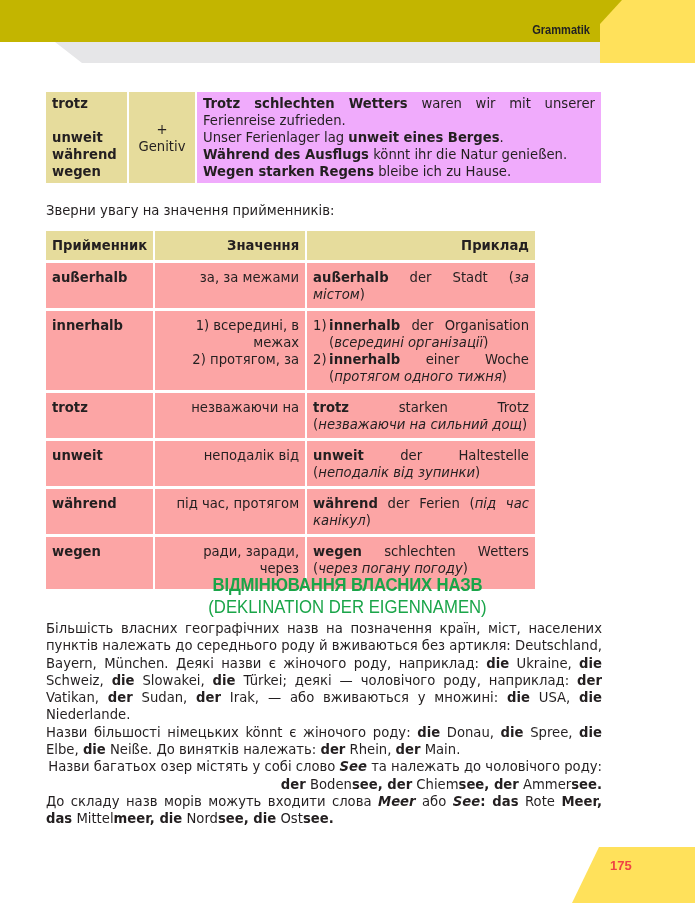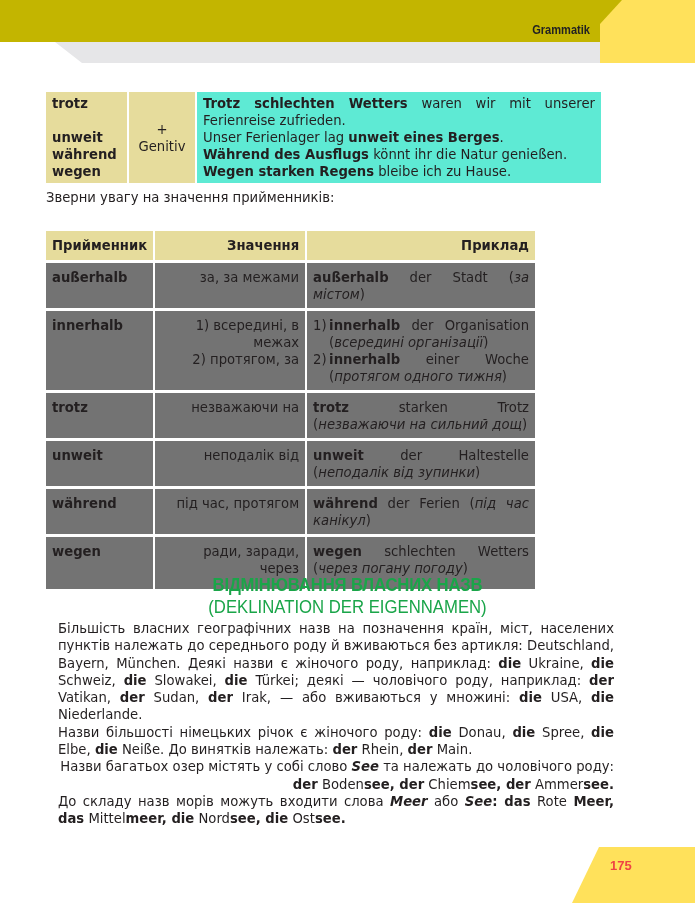--- a/index.html
+++ b/index.html
@@ -13,49 +13,49 @@
   .hdr-yellow { position: absolute; left: 600px; top: 0; width: 95px; height: 63px; background: #ffe15b;
     clip-path: polygon(22px 0, 100% 0, 100% 100%, 0 100%, 0 24px); }
   .hdr-title { position: absolute; right: 105px; top: 22px; font-family: "Liberation Sans", sans-serif;
     font-weight: bold; font-size: 13px; color: #222; letter-spacing: 0; transform: scaleX(0.85); transform-origin: right center; }
 
   
   .t1 { position: absolute; left: 46px; top: 92px; width: 555px; border-collapse: collapse; font-size: 13.2px; line-height: 17px; }
   .t1 td { vertical-align: top; padding: 3px 6px; }
   .t1 .c1 { width: 82px; background: #e6dc9c; font-weight: bold; }
   .t1 .c2 { width: 68px; background: #e6dc9c; border-left: 2px solid #fff; border-right: 2px solid #fff; vertical-align: middle; text-align: center; }
-  .t1 .c3 { background: #5eead4; }
+  .t1 .c3 { background: #f0abfc; }
   .t1 .w { display: block; }
   .t1 .gap { display:block; height: 17px; }
 
-  .note { position: absolute; left: 46px; top: 190px; font-size: 13.2px; }
+  .note { position: absolute; left: 46px; top: 203px; font-size: 13.2px; }
 
   
   .t2 { position: absolute; left: 46px; top: 231px; width: 489px; border-collapse: collapse; font-size: 13.2px; line-height: 17px; }
   .t2 th { background: #e6dc9c; font-weight: bold; padding: 6px 6px; text-align: center; border-bottom: 3px solid #fff; }
   .t2 th:first-child { text-align: left; }
-  .t2 td { background: #737373; vertical-align: top; padding: 6px 6px 5px 6px; border-bottom: 3px solid #fff; }
+  .t2 td { background: #fca5a5; vertical-align: top; padding: 6px 6px 5px 6px; border-bottom: 3px solid #fff; }
   .t2 td + td, .t2 th + th { border-left: 2px solid #fff; text-align: right; }
   .t2 .pw { font-weight: bold; width: 101px; }
   .t2 .mean { width: 152px; }
   .t2 .ex { text-align: justify; }
   .t2 tr:last-child td { border-bottom: none; padding-bottom: 12px; }
   .t2 .item { display: flex; }
   .t2 .item .num { width: 16px; flex: none; }
   .t2 .item .txt { flex: 1; text-align: justify; }
   b { font-weight: bold; }
   i { font-style: italic; }
 
   
   .sec-title { position: absolute; left: 0; width: 695px; top: 574px; text-align: center; color: #1aa549;
     font-family: "Liberation Sans", sans-serif; font-weight: bold; font-size: 19px; line-height: 22px; letter-spacing: -0.2px; transform: scaleX(0.88); }
   .sec-sub { position: absolute; left: 0; width: 695px; top: 596px; text-align: center; color: #1aa549;
     font-family: "Liberation Sans", sans-serif; font-size: 19px; line-height: 22px; transform: scaleX(0.88); }
 
-  .body-text { position: absolute; left: 58px; top: 620px; width: 556px; font-size: 13.2px; line-height: 17.3px; text-align: justify; }
+  .body-text { position: absolute; left: 46px; top: 620px; width: 556px; font-size: 13.2px; line-height: 17.3px; text-align: justify; }
   .body-text p { margin: 0; }
 
   
   .ftr-yellow { position: absolute; left: 572px; top: 847px; width: 123px; height: 56px; background: #ffe15b;
     clip-path: polygon(27px 0, 100% 0, 100% 100%, 0 100%); }
   .page-num { position: absolute; left: 610px; top: 858px; font-family: "Liberation Sans", sans-serif; font-weight: bold; font-size: 13px; color: #ef4444; }
 </style>
 </head>
 <body>
 
@@ -137,19 +137,19 @@
     <td class="ex"><b>wegen</b><span> schlechten Wetters (</span><i>через погану погоду</i><span>)</span></td>
   </tr>
 </tbody>
   </table>
 
 <div class="sec-title">ВІДМІНЮВАННЯ ВЛАСНИХ НАЗВ</div>
 <div class="sec-sub">(DEKLINATION DER EIGENNAMEN)</div>
 
 <div class="body-text">
   <p><span>Більшість власних географічних назв на позначення країн, міст, населених пунктів належать до середнього роду й вживаються без артикля: Deutschland, Bayern, München. Деякі назви є жіночого роду, наприклад: </span><b>die</b><span> Ukraine, </span><b>die</b><span> Schweiz, </span><b>die</b><span> Slowakei, </span><b>die</b><span> Türkei; деякі — чоловічого роду, наприклад: </span><b>der</b><span> Vatikan, </span><b>der</b><span> Sudan, </span><b>der</b><span> Irak, — або вживаються у множині: </span><b>die</b><span> USA, </span><b>die</b><span> Niederlande.</span></p>
-  <p><span>Назви більшості німецьких річок є жіночого роду: </span><b>die</b><span> Donau, </span><b>die</b><span> Spree, </span><b>die</b><span> Elbe, </span><b>die</b><span> Neiße. До винятків належать: </span><b>der</b><span> Rhein, </span><b>der</b><span> Main.</span></p>
+  <p><span>Назви більшості німецьких könnt є жіночого роду: </span><b>die</b><span> Donau, </span><b>die</b><span> Spree, </span><b>die</b><span> Elbe, </span><b>die</b><span> Neiße. До винятків належать: </span><b>der</b><span> Rhein, </span><b>der</b><span> Main.</span></p>
   <p style="text-align:right"><span>Назви багатьох озер містять у собі слово </span><b><i>See</i></b><span> та належать до чоловічого роду:</span><br><b>der</b><span> Boden</span><b>see</b><b>, </b><b>der</b><span> Chiem</span><b>see</b><b>, </b><b>der</b><span> Ammer</span><b>see</b><b>.</b></p>
   <p><span>До складу назв морів можуть входити слова </span><b><i>Meer</i></b><span> або </span><b><i>See</i></b><b>: </b><b>das</b><span> Rote </span><b>Meer</b><b>, </b><b>das</b> <span>Mittel</span><b>meer</b><b>, </b><b>die</b><span> Nord</span><b>see</b><b>, </b><b>die</b><span> Ost</span><b>see</b><b>.</b></p>
 </div>
 
 <div class="ftr-yellow"></div>
 <div class="page-num">175</div>
 
 </body></html>

